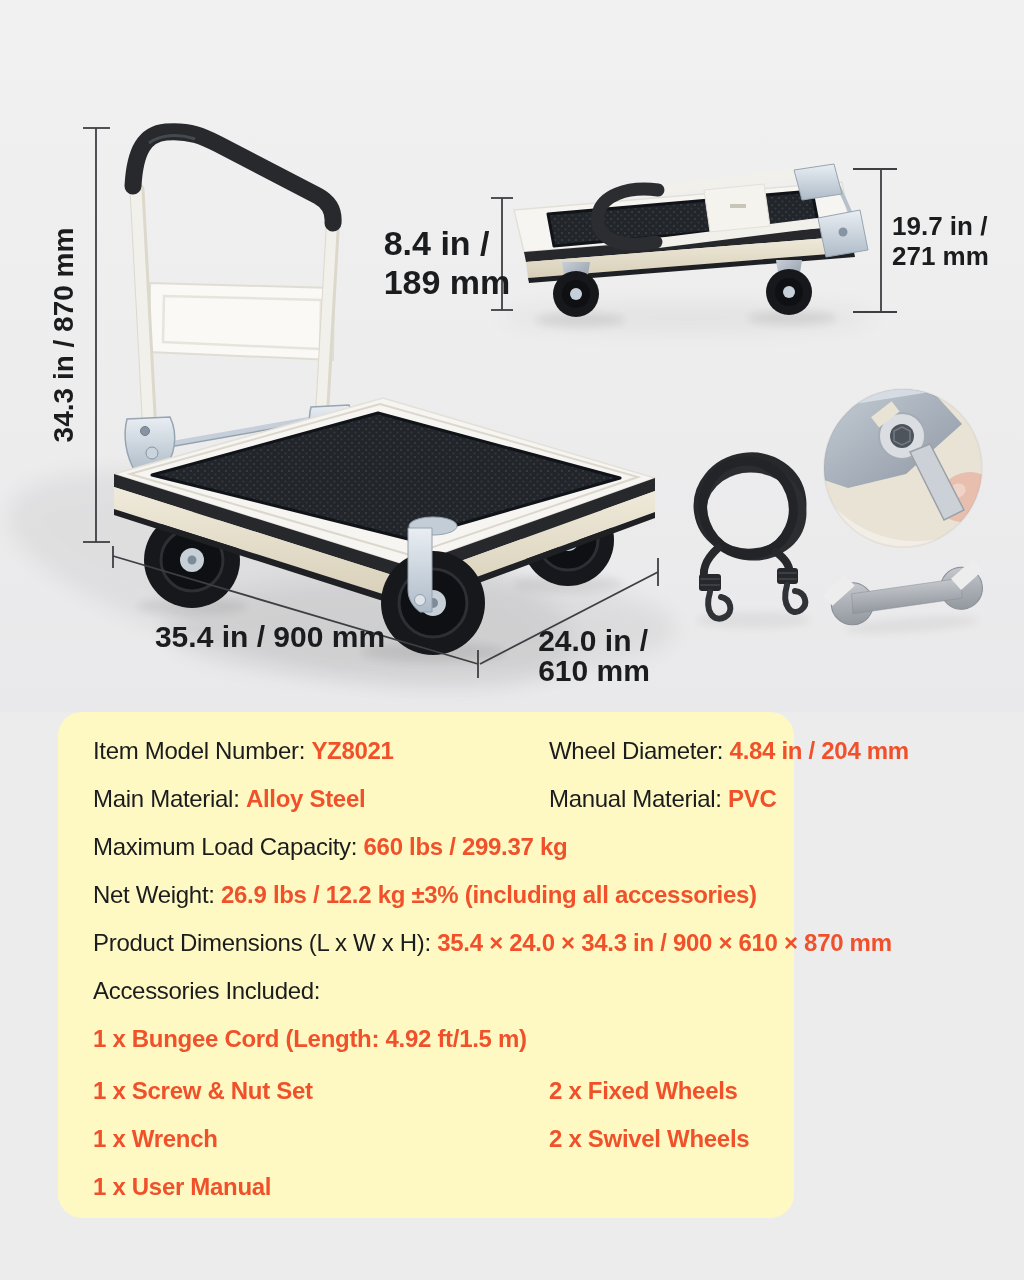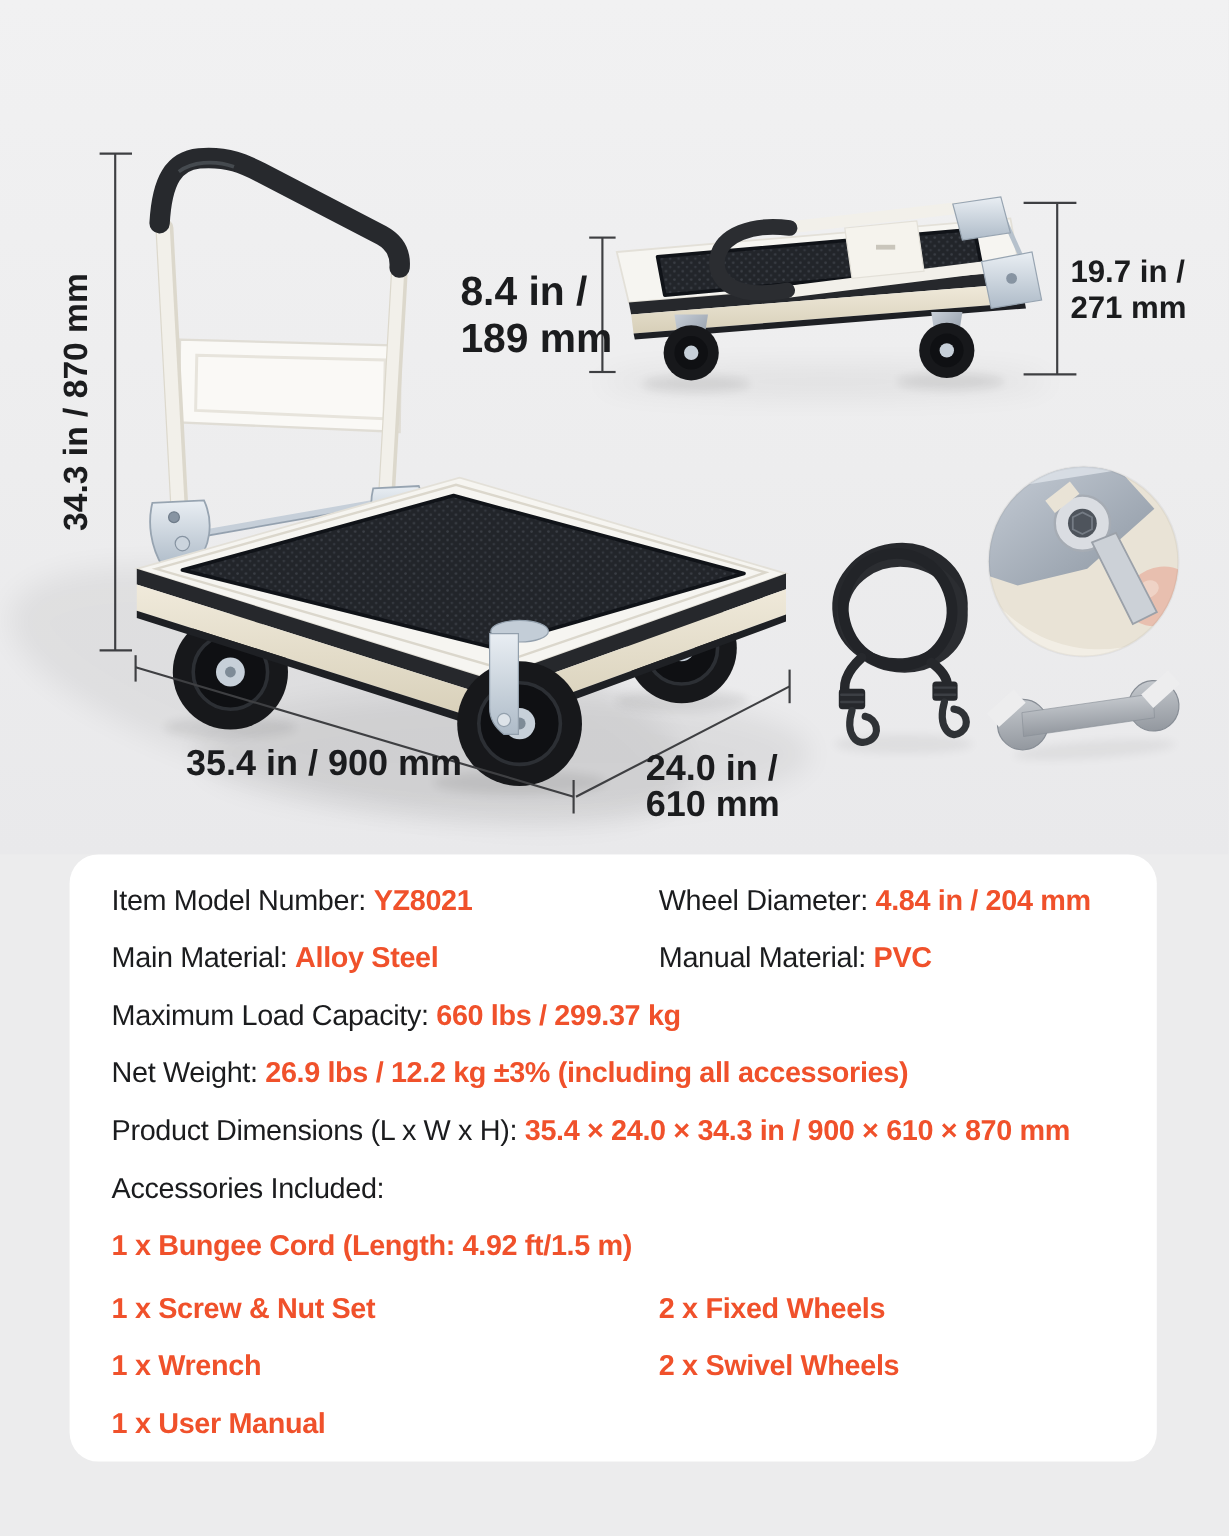--- a/index.html
+++ b/index.html
@@ -8,22 +8,22 @@
   .scene{position:absolute;left:0;top:0;width:1024px;height:712px;
          background:linear-gradient(180deg,#F1F1F2 0%,#EDEDEE 55%,#E9E9EB 100%);}
   .scene svg{position:absolute;left:0;top:0;}
   .dim{position:absolute;color:#1B1C1E;font-weight:700;line-height:1.08;white-space:nowrap;}
   .dim span{display:block;}
   .dim-height{left:64px;top:335px;transform:translate(-50%,-50%) rotate(-90deg);font-size:28px;}
   .dim-length{left:233px;top:621px;transform:translateX(-50%);font-size:30px;margin-left:37px;}
   .dim-width{left:594px;top:626px;transform:translateX(-50%);font-size:30px;line-height:1.0;}
   .dim-folded-left{left:447px;top:224px;transform:translateX(-50%);font-size:34px;text-align:left;line-height:1.15;}
   .dim-folded-right{left:892px;top:212px;font-size:26px;text-align:left;line-height:1.15;}
-  .spec-panel{position:absolute;left:58px;top:712px;width:906px;height:506px;
-              background:#ffffff;border-radius:24px;text-align:right;}
+  .spec-panel{position:absolute;left:58px;top:712px;width:736px;height:506px;
+              background:#fef9c3;border-radius:24px;text-align:right;}
   .spec-row{position:absolute;left:35px;height:30px;font-size:24px;letter-spacing:-0.3px;
             color:#1B1C1E;white-space:nowrap;}
   .spec-col2{position:absolute;left:456px;top:0;}
   .spec-row .lbl{font-weight:400;}
   .spec-row .val{color:#F0512B;font-weight:700;}
 </style>
 </head>
 <body>
 
 <div class="page">

